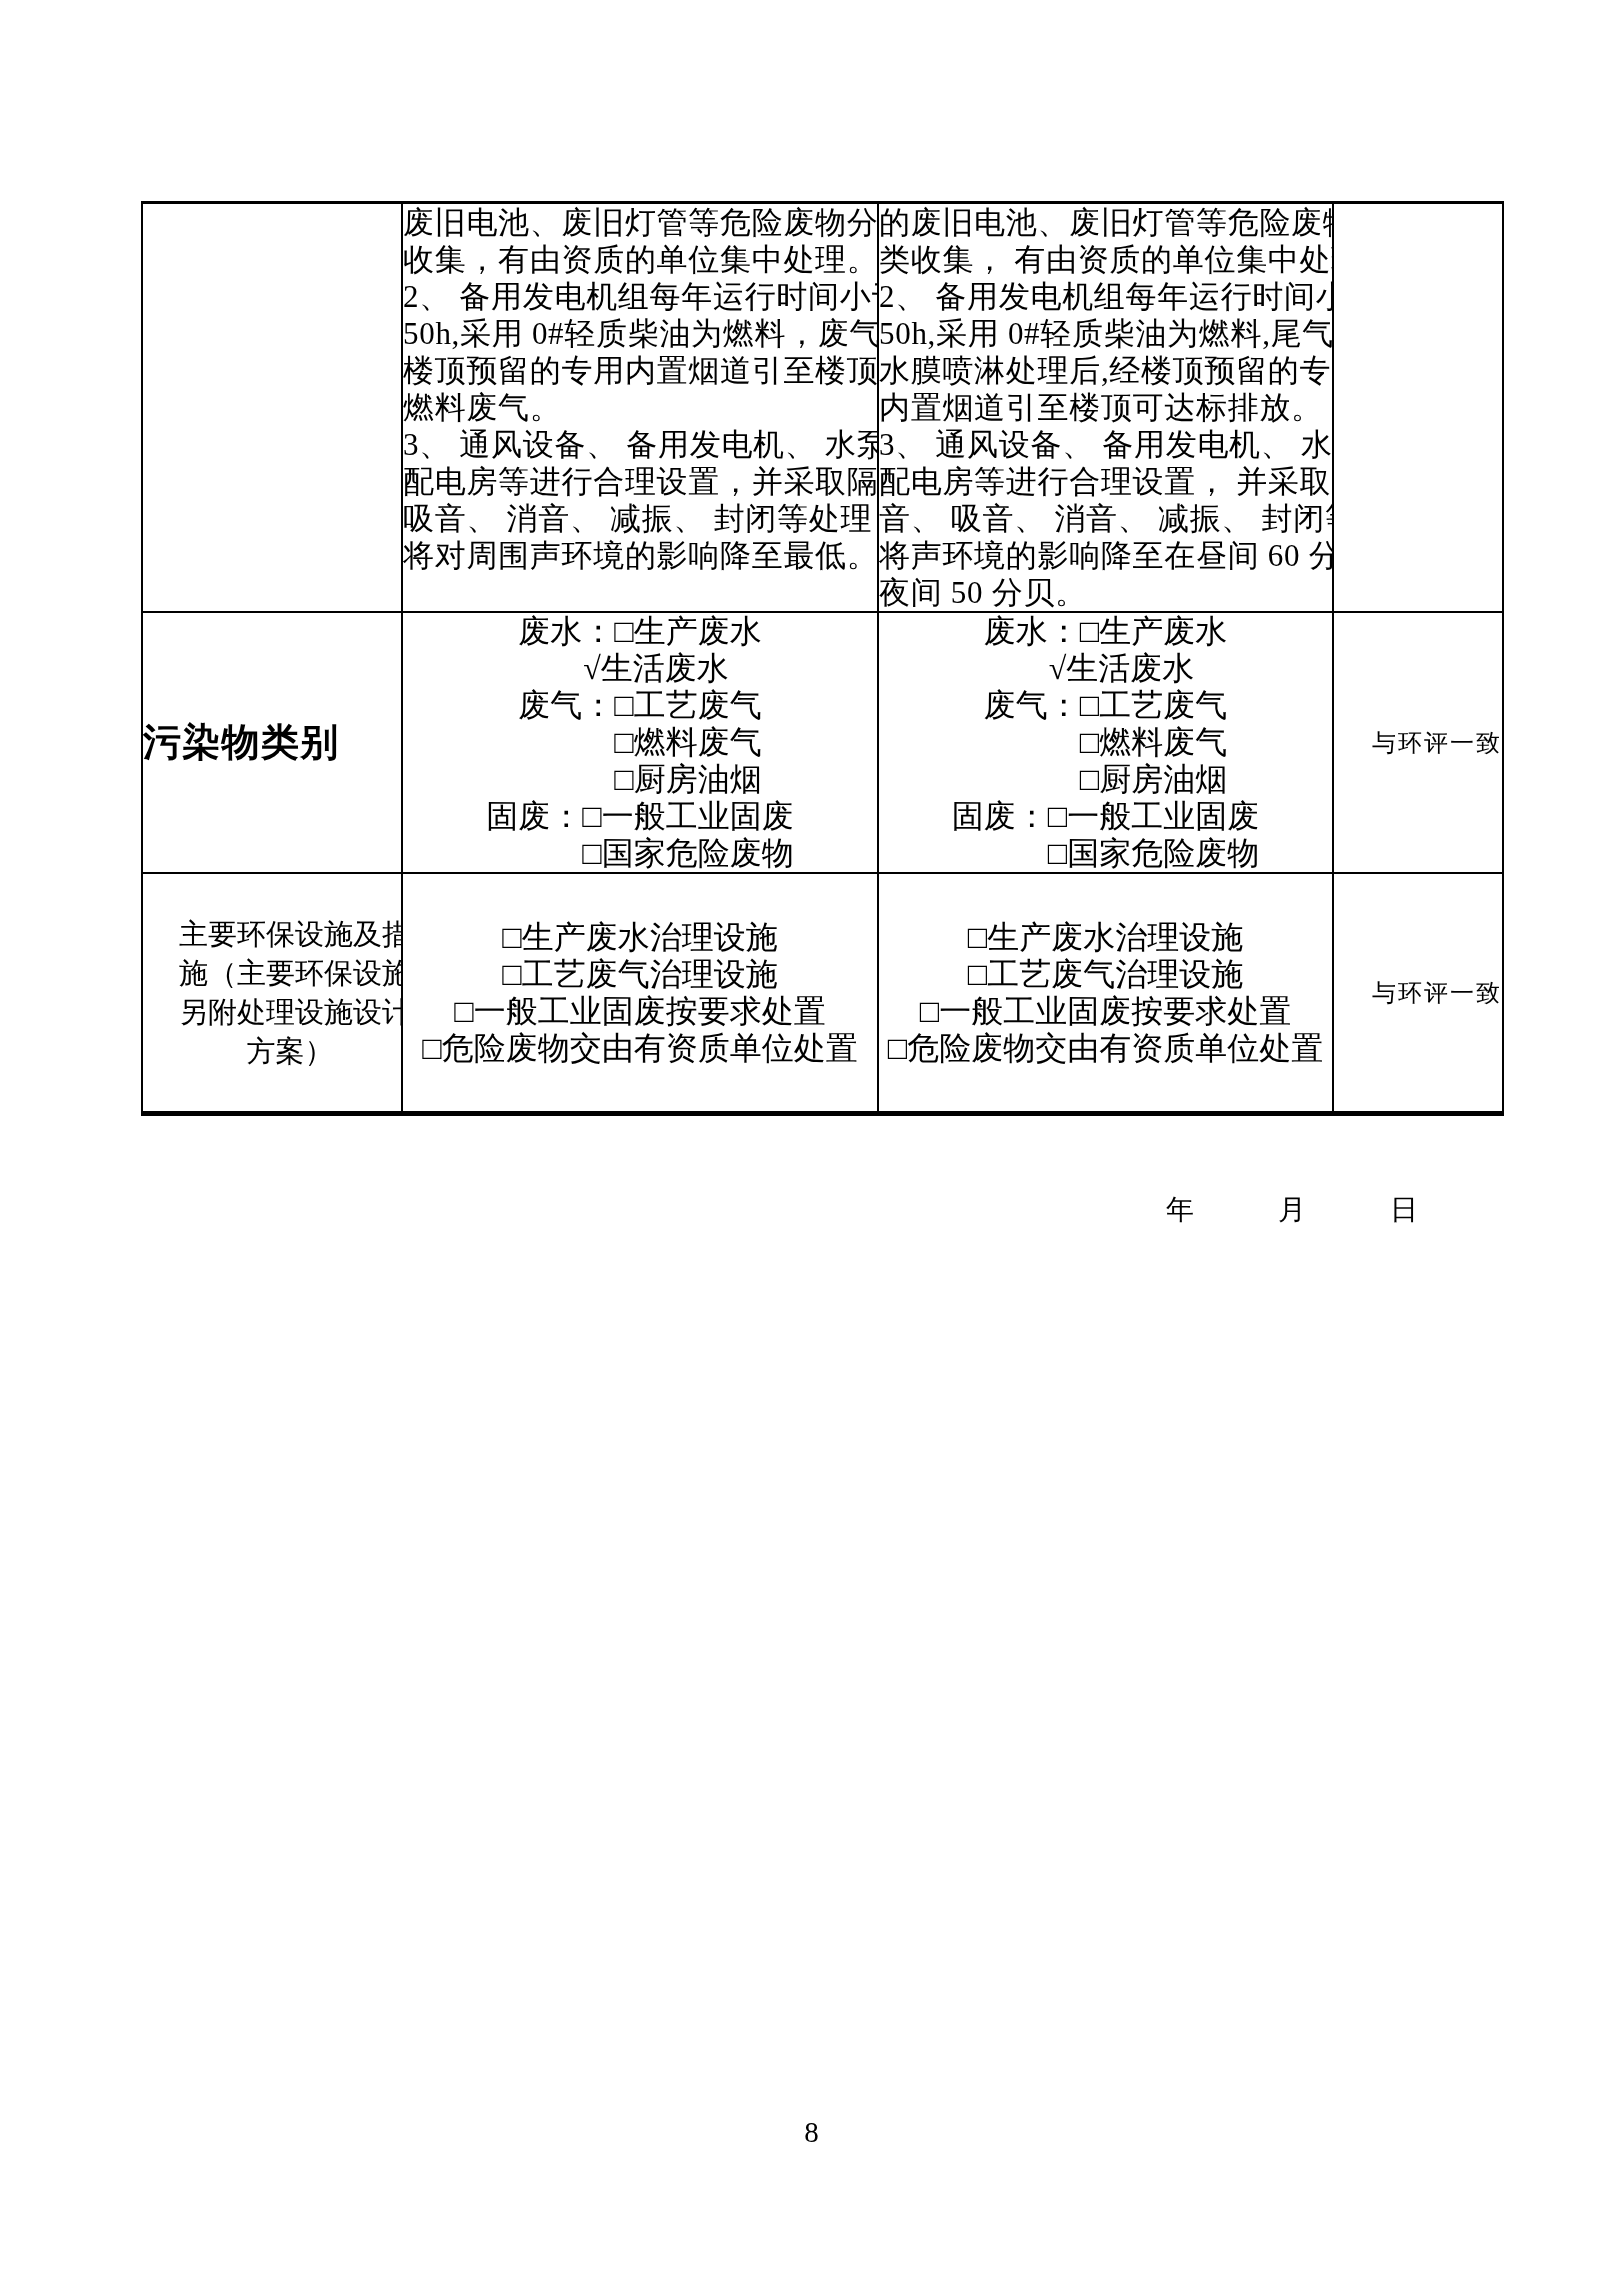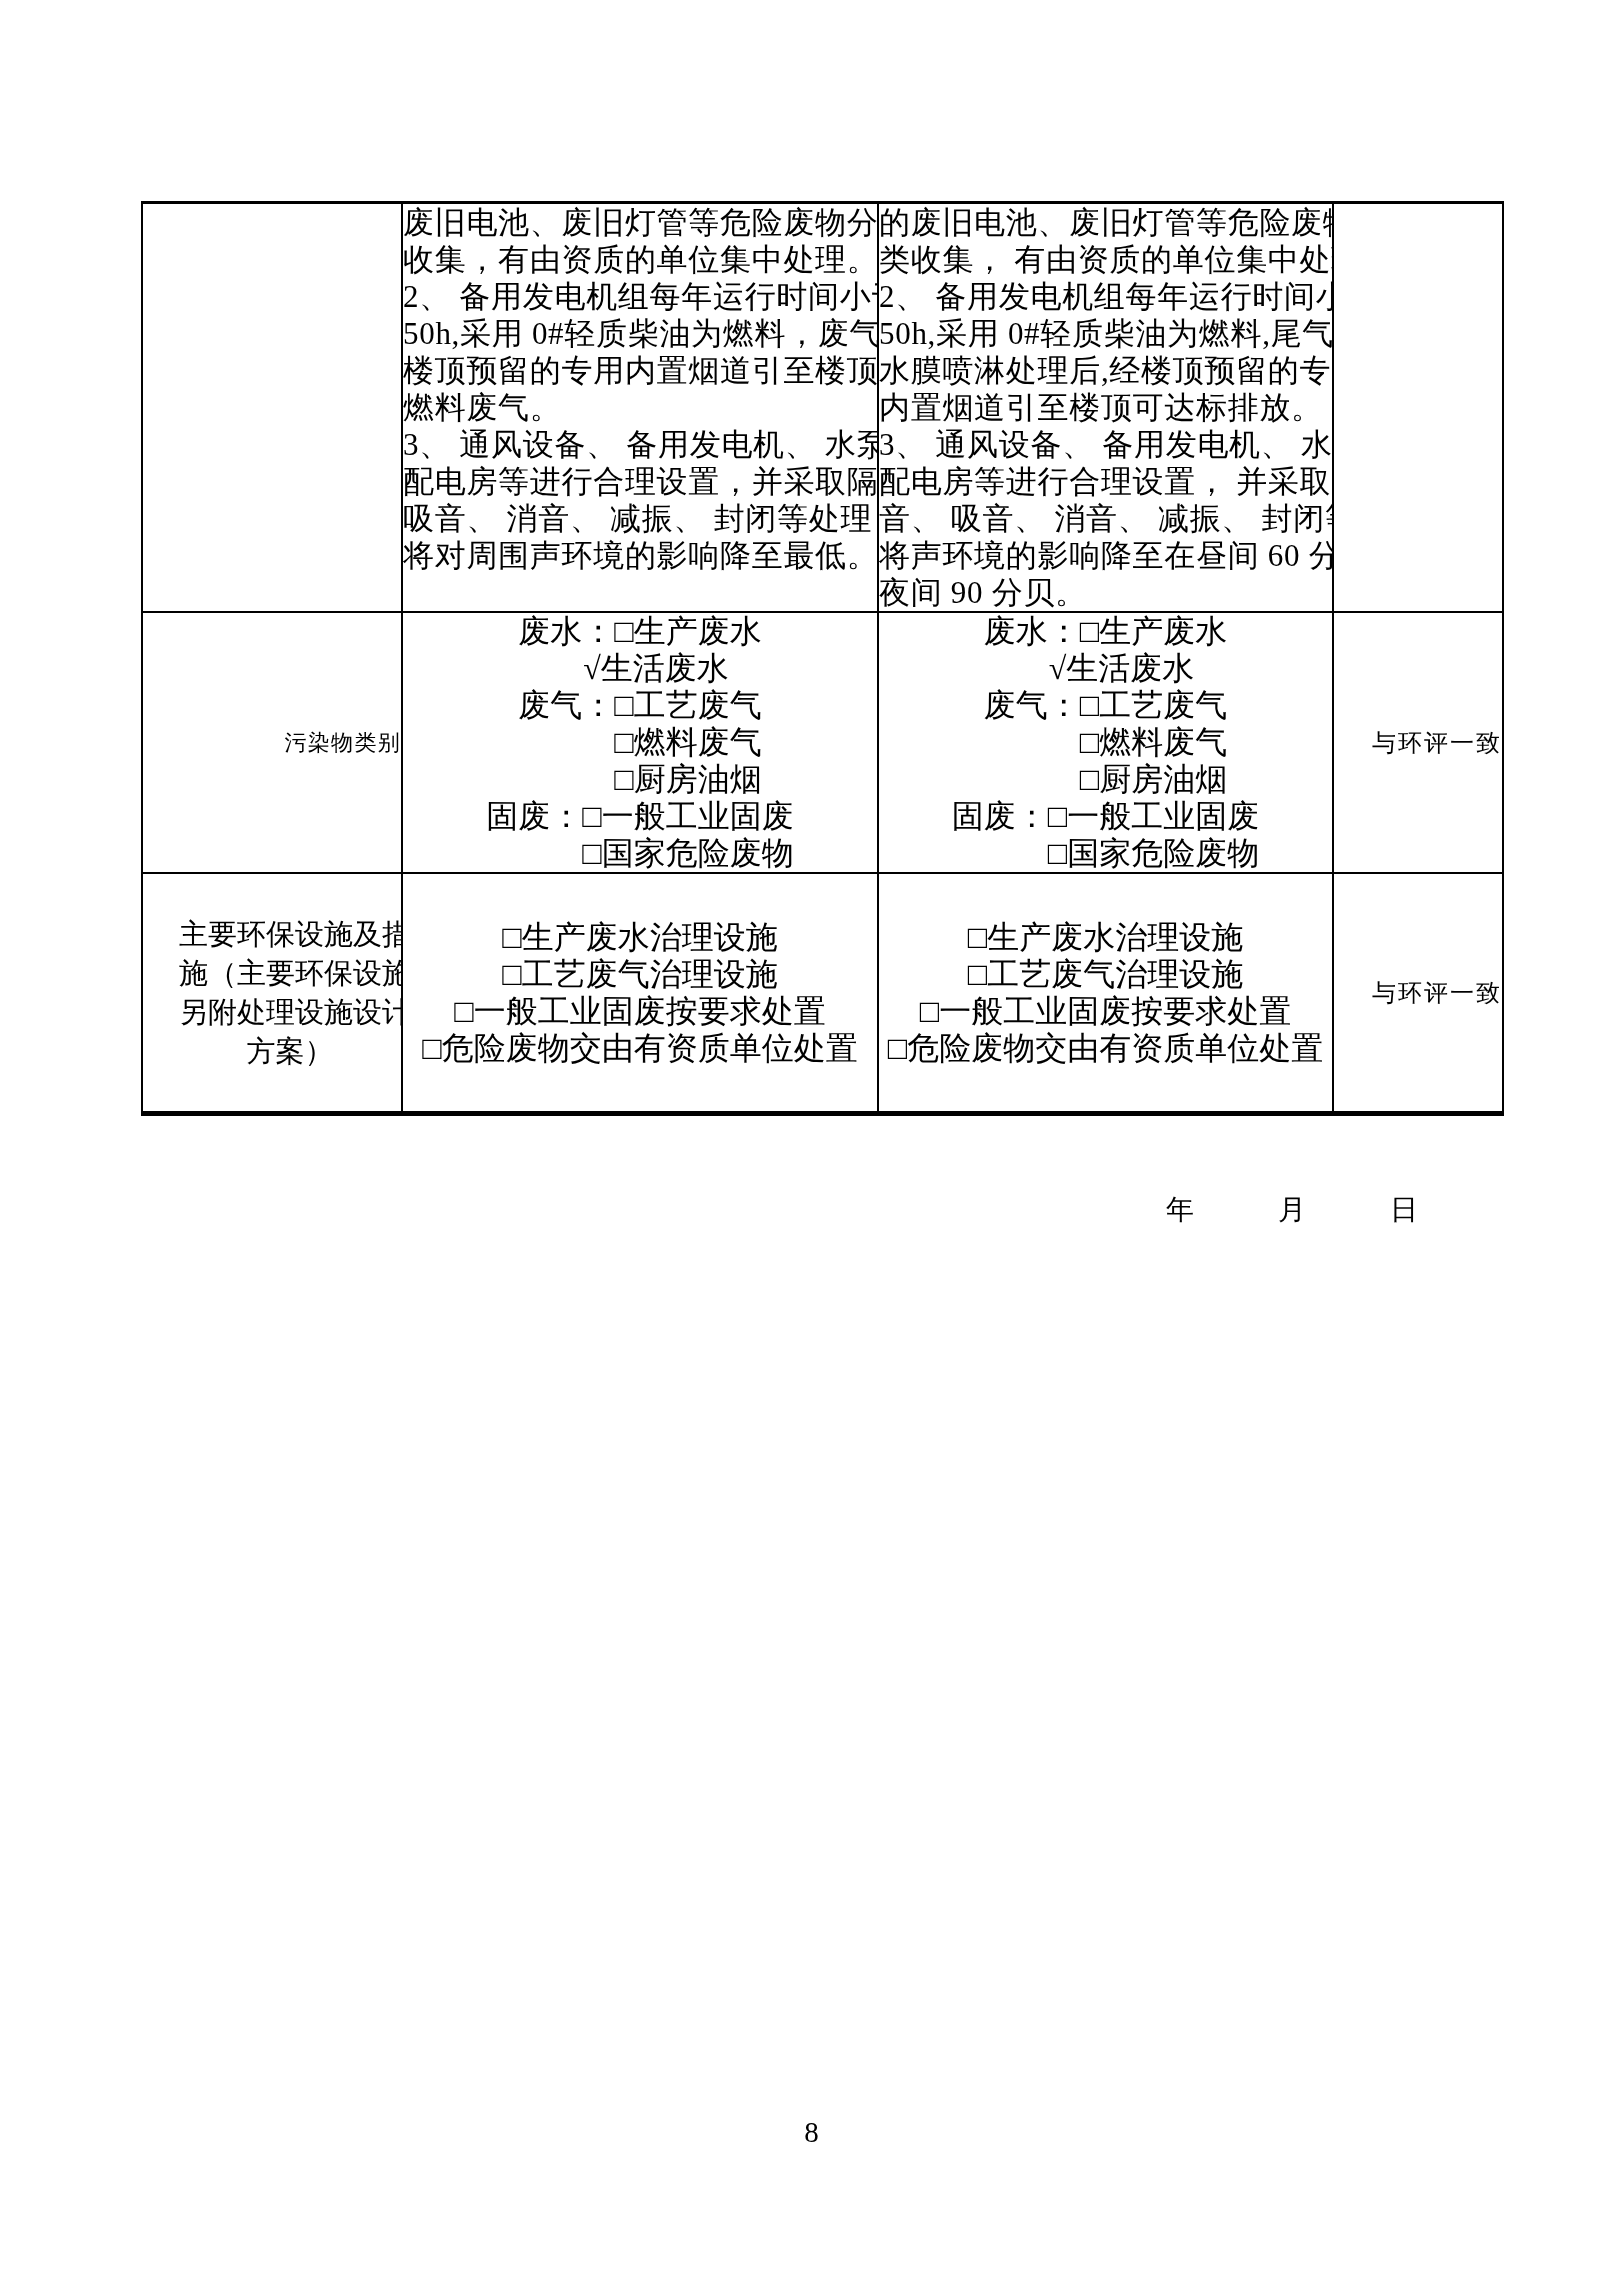--- a/index.html
+++ b/index.html
@@ -17,21 +17,21 @@
   tr.r1 td { height:404px; vertical-align:top; }
   tr.r2 td { height:259px; }
   tr.r3 td { height:237px; }
 
   .bodytext { font-size:31px; line-height:37px; padding:5.2px 3.9px; letter-spacing:0.7px; }
   .bodytext > div { white-space:pre; text-align:left; }
 
   .options { font-size:32px; line-height:37px; padding:2.6px 0; }
   .options > div { white-space:pre; text-align:center; }
 
-  .rowlabel { font-size:22px; text-align:right; letter-spacing:1.3px; }
+  .rowlabel { font-size:38px; text-align:left; letter-spacing:1.3px;font-weight:bold; }
 
   .label-lines { font-size:29px; line-height:39px; }
   .label-lines > div { white-space:pre; text-align:center;padding-left:36px; }
 
   .conclusion { font-size:24px; text-align:right; letter-spacing:2px; }
 
   .company  { position:absolute; left:911px; top:1150px; font-size:28px; white-space:pre; letter-spacing:0.7px; }
   .dateline { position:absolute; left:1146px; top:1191px; font-size:28px; white-space:pre;margin-left:20px; }
   .pagenum  { position:absolute; left:0; top:2116px; width:1623px; text-align:center; font-size:29px; }
 </style>
@@ -66,21 +66,21 @@
             <div>的废旧电池、废旧灯管等危险废物分</div>
             <div>类收集， 有由资质的单位集中处理。</div>
             <div>2、 备用发电机组每年运行时间小于</div>
             <div>50h,采用 0#轻质柴油为燃料,尾气经</div>
             <div>水膜喷淋处理后,经楼顶预留的专用</div>
             <div>内置烟道引至楼顶可达标排放。</div>
             <div>3、 通风设备、 备用发电机、 水泵房、</div>
             <div>配电房等进行合理设置， 并采取隔</div>
             <div>音、 吸音、 消音、 减振、 封闭等处理,</div>
             <div>将声环境的影响降至在昼间 60 分贝</div>
-            <div>夜间 90 分贝。</div>
+            <div>夜间 50 分贝。</div>
           </td>
       <td></td>
     </tr>
     <tr class="r2">
       <td class="rowlabel">污染物类别</td>
       <td class="options">
             <div>废水：□生产废水</div>
             <div>　√生活废水</div>
             <div>废气：□工艺废气</div>
             <div>　　　□燃料废气</div>

